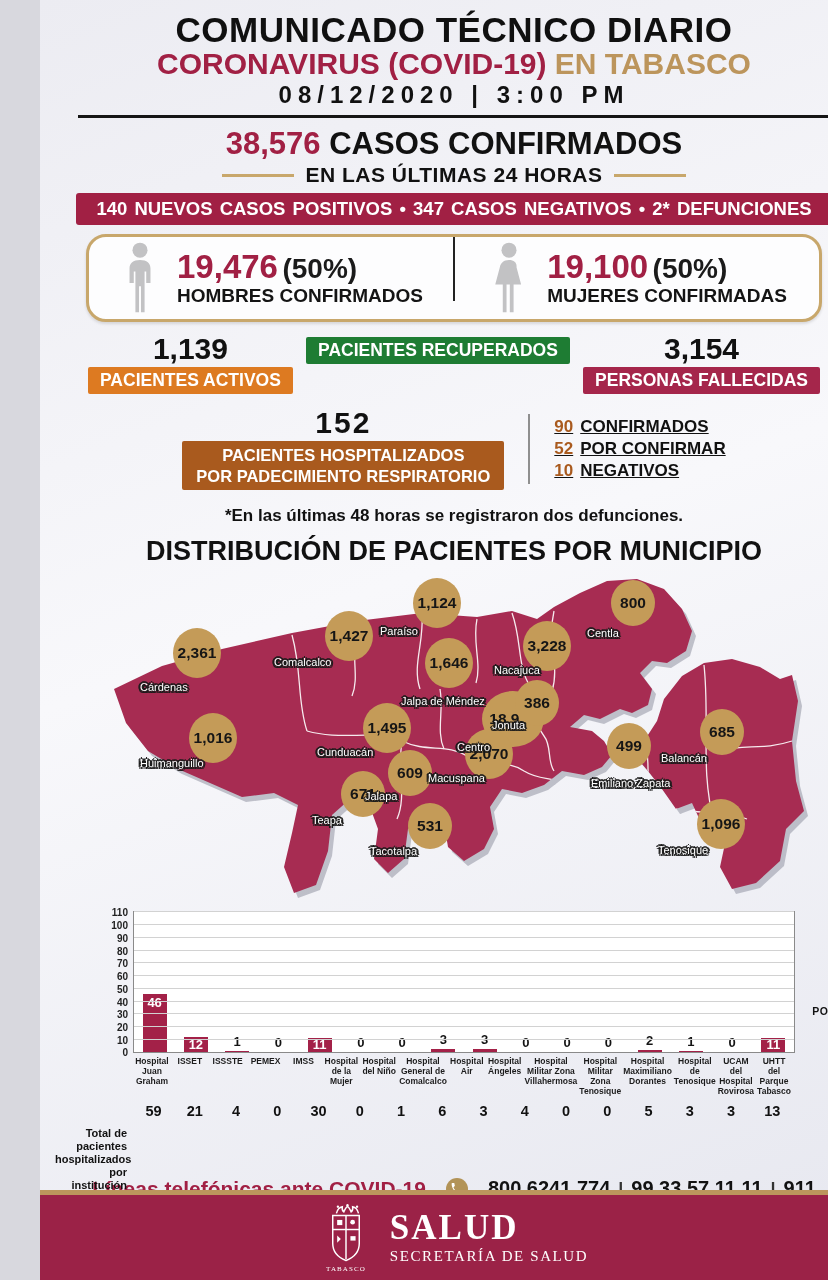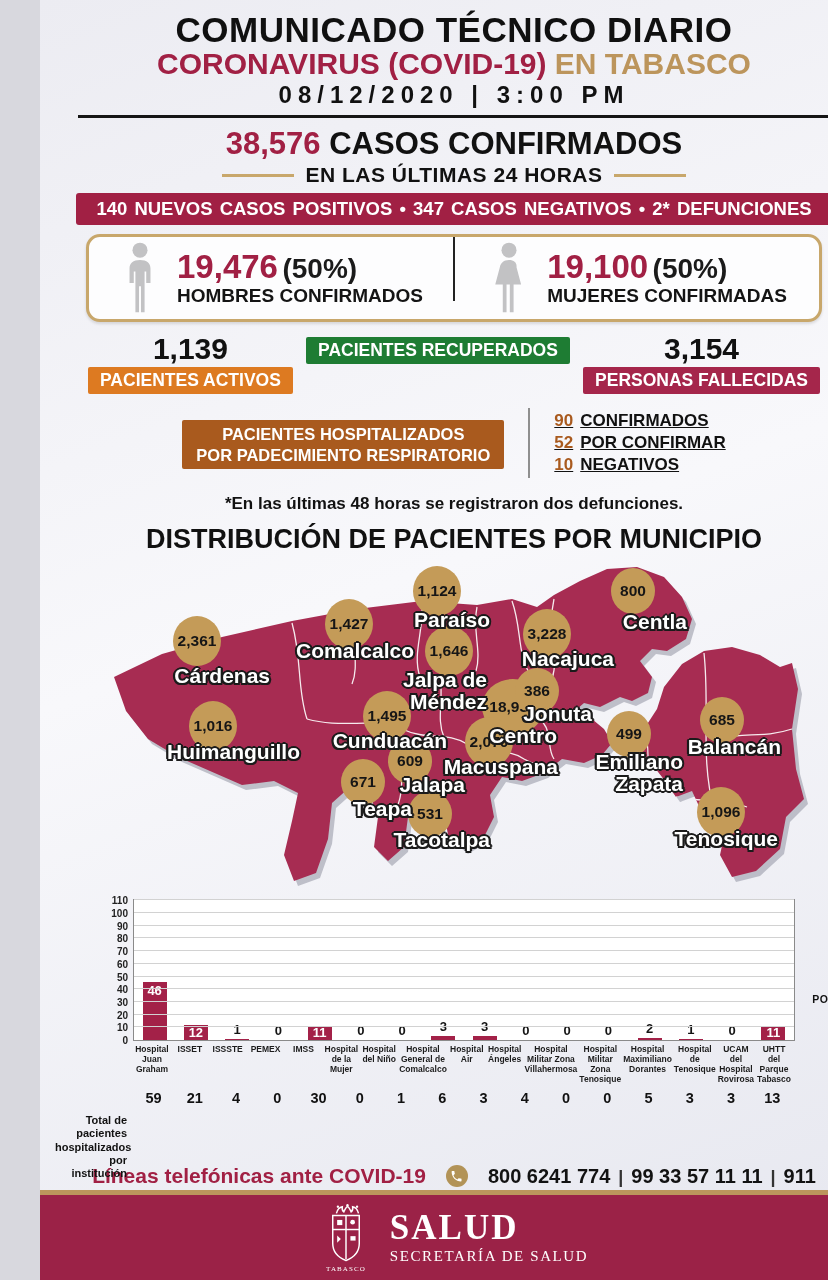--- a/index.html
+++ b/index.html
@@ -22,21 +22,21 @@
   .sub24{display:flex;align-items:center;justify-content:center;gap:12px;margin-top:1px;}
   .sub24 .rule{width:72px;height:3px;background:#C8A76B;}
   .sub24 .txt{font-size:21px;font-weight:700;letter-spacing:.5px;}
   .day-banner{
     width:736px;margin:6px auto 0 auto;background:#A12044;color:#fff;
     font-size:18.5px;font-weight:800;padding:5px 10px;border-radius:3px;word-spacing:2px;
   }
   
   .gender-box{
     width:730px;margin:9px auto 0 auto;background:#FDFDFE;border:3px solid #C8A76B;
-    border-radius:14px;display:flex;height:82px;box-shadow:0 2px 3px rgba(0,0,0,.12);
+    border-radius:20px;display:flex;height:82px;box-shadow:0 2px 3px rgba(0,0,0,.12);
   }
   .gender-half{flex:1;display:flex;align-items:center;justify-content:center;gap:16px;}
   .gender-divider{width:2px;height:64px;background:#222;}
   .g-num{font-size:33px;font-weight:800;color:#A12044;line-height:1.05;}
   .g-pct{font-size:28px;font-weight:700;color:#1b1b1b;}
   .g-label{font-size:19px;font-weight:700;color:#141414;}
   .person-icon{flex:0 0 auto;}
   
   .chips{display:flex;justify-content:space-between;padding:0 48px;margin-top:12px;}
   .chip{text-align:center;}
@@ -59,22 +59,22 @@
   
   .map-title{margin-top:10px;font-size:27px;font-weight:800;}
   .map-wrap{position:relative;width:735px;height:332px;margin:4px 0 0 52px;}
   .map-svg{position:absolute;left:0;top:0;filter:drop-shadow(4px 5px 0 rgba(146,148,163,.55));}
   .bubble{
     position:absolute;background:#C49B58;border-radius:50%;
     display:flex;align-items:center;justify-content:center;
     font-weight:800;color:#161616;z-index:3;
   }
   .muni-label{
-    position:absolute;z-index:4;color:#fff;font-weight:700;font-size:21px;line-height:1.02;
-    text-align:right;transform:translate(-50%,-50%);
+    position:absolute;z-index:4;color:#fff;font-weight:400;font-size:11px;line-height:1.02;
+    text-align:left;transform:translate(-50%,-50%);
     text-shadow:-1.6px -1.6px 0 #1b1b1b,1.6px -1.6px 0 #1b1b1b,-1.6px 1.6px 0 #1b1b1b,
       1.6px 1.6px 0 #1b1b1b,0 2px 0 #1b1b1b,0 -2px 0 #1b1b1b,2.2px 0 0 #1b1b1b,-2.2px 0 0 #1b1b1b;
   }
   
   .chart-title{margin-top:10px;font-size:27px;font-weight:800;}
   .chart-area{position:relative;width:660px;margin:8px 0 0 93px;}
   .plot{position:relative;width:660px;height:140px;background:#fff;border:1px solid #8a8a8a;}
   .gridline{position:absolute;left:0;right:0;height:1px;background:#d2d2d2;}
   .ylab{position:absolute;left:-40px;width:34px;text-align:right;font-size:10px;font-weight:600;color:#222;}
   .cols{position:absolute;left:0;top:0;width:100%;height:100%;display:flex;}
@@ -169,20 +169,21 @@
       <div class="chip-box green">PACIENTES RECUPERADOS</div>
     </div>
     <div class="chip">
       <div class="chip-num">3,154</div>
       <div class="chip-box red">PERSONAS FALLECIDAS</div>
     </div>
   </div>
 
   <div class="hosp-row">
     <div class="hosp-left">
+      <div class="hosp-num">152</div>
       <div class="hosp-box">
         <div>PACIENTES HOSPITALIZADOS</div>
         <div>POR PADECIMIENTO RESPIRATORIO</div>
       </div>
     </div>
     <div class="hosp-divider"></div>
     <div class="hosp-breakdown">
       <div class="bk-row">
         <span class="bk-num">90</span><span>CONFIRMADOS</span>
       </div>

